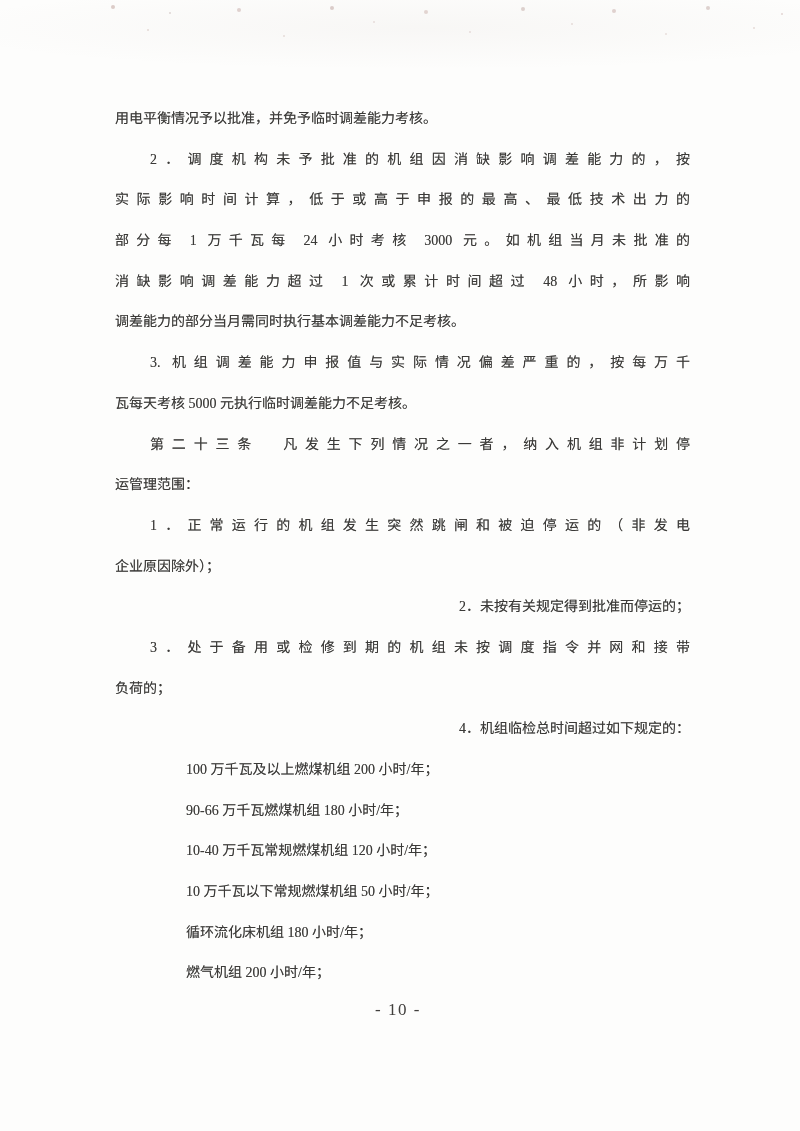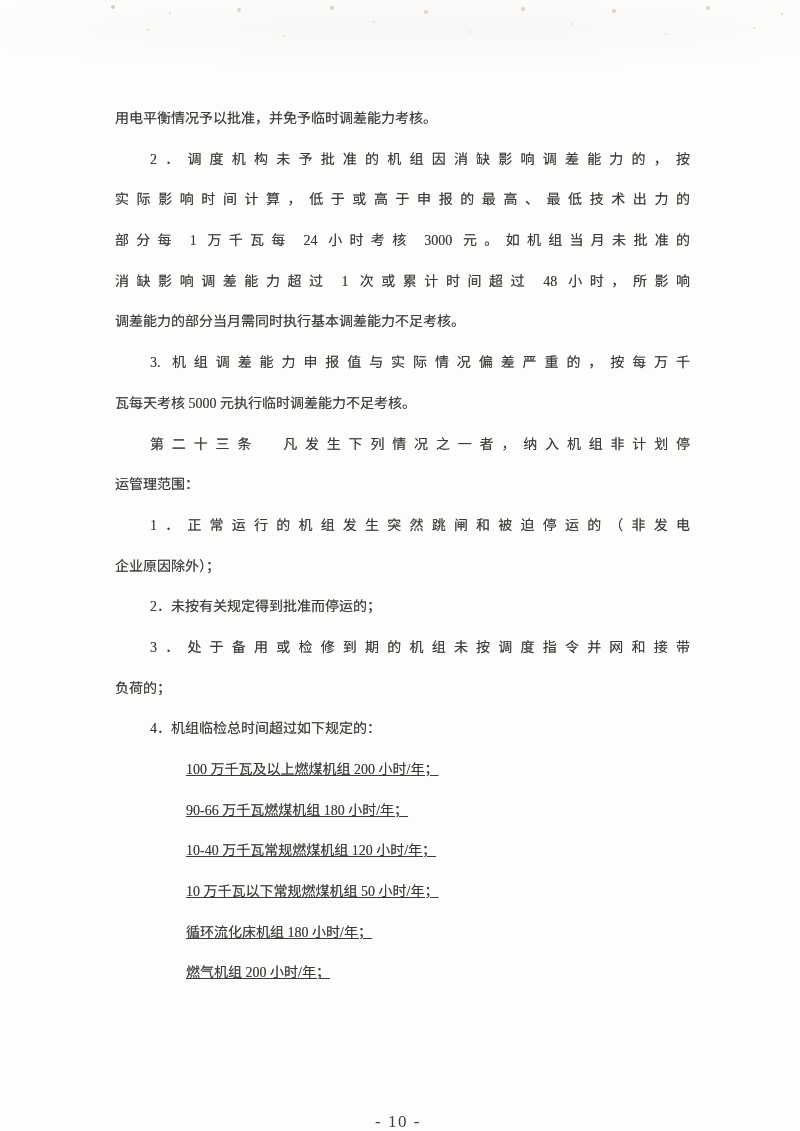--- a/index.html
+++ b/index.html
@@ -52,27 +52,27 @@
   .line {
     height: 40.7px;
     line-height: 40.7px;
     white-space: nowrap;
   }
   .j {                       
     white-space: normal;
     text-align: justify;
     text-align-last: justify;
   }
-  .i1 { padding-left: 35px; }   
-  .i2 { padding-left: 71px; text-decoration: underline; }   
+  .i1 { padding-left: 35px; text-align: right; }   
+  .i2 { padding-left: 71px; }   
   .art-label { font-weight: normal; }
   .art-rest  { margin-left: 24px; }
   .footer {
     position: absolute;
-    left: 0; top: 1112px; width: 796px;
+    left: 0; top: 1000px; width: 796px;
     text-align: center;
     font-size: 17px;
     color: #413f3d;
     letter-spacing: 1.5px;
   }
 </style>
 </head>
 <body>
 
 <div class="paper">

